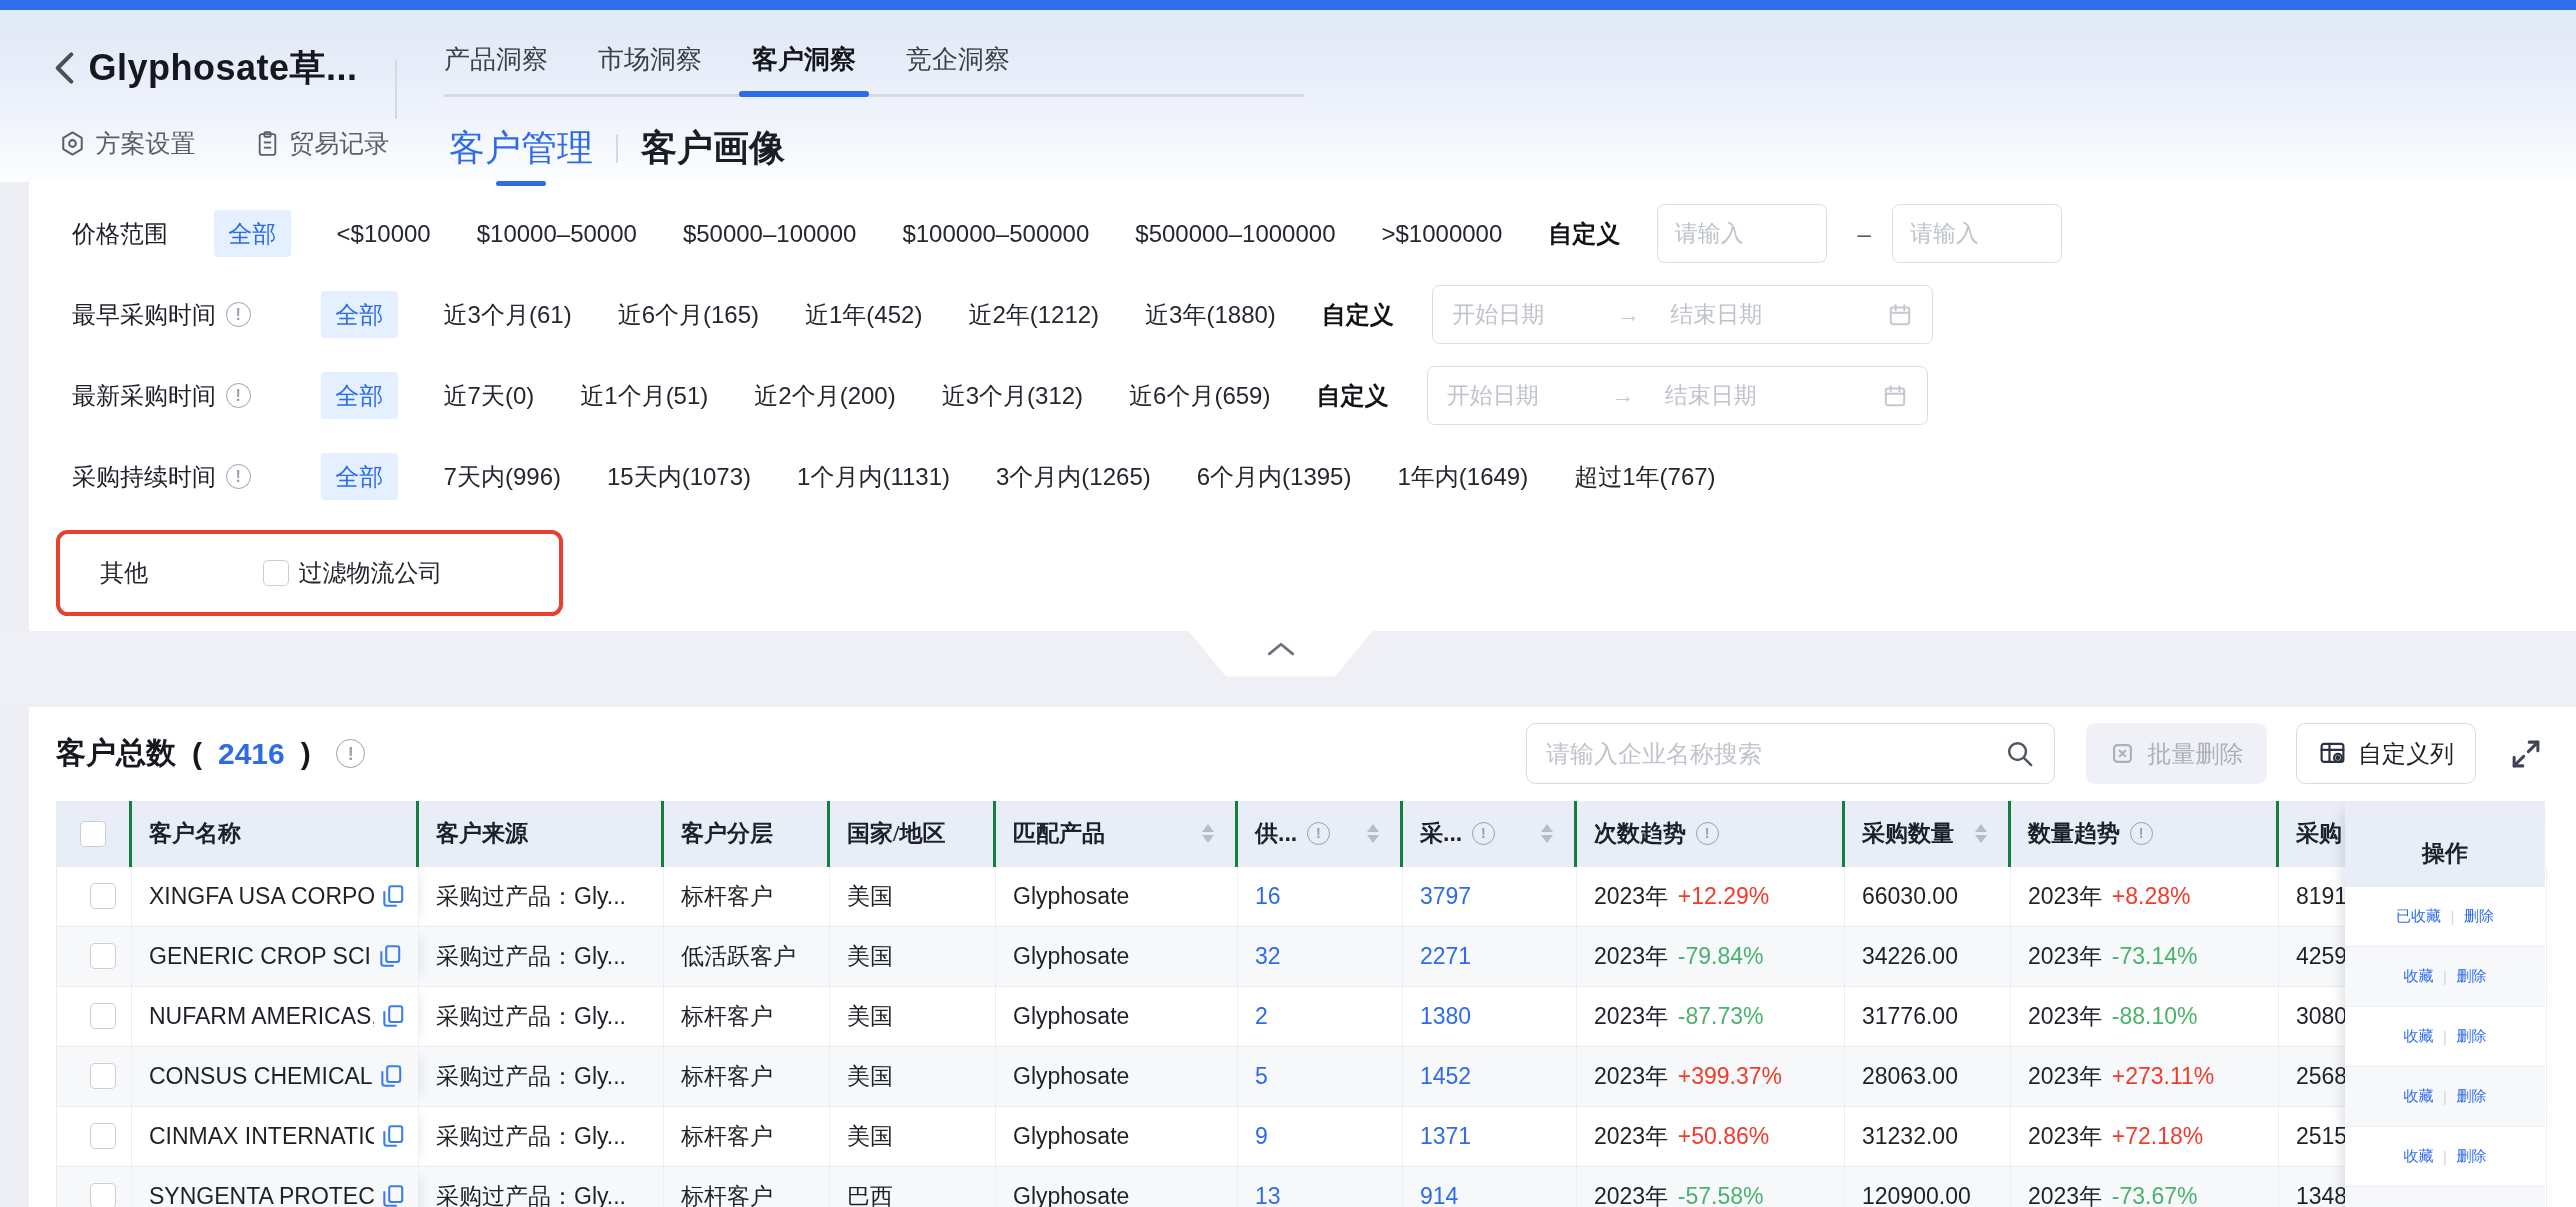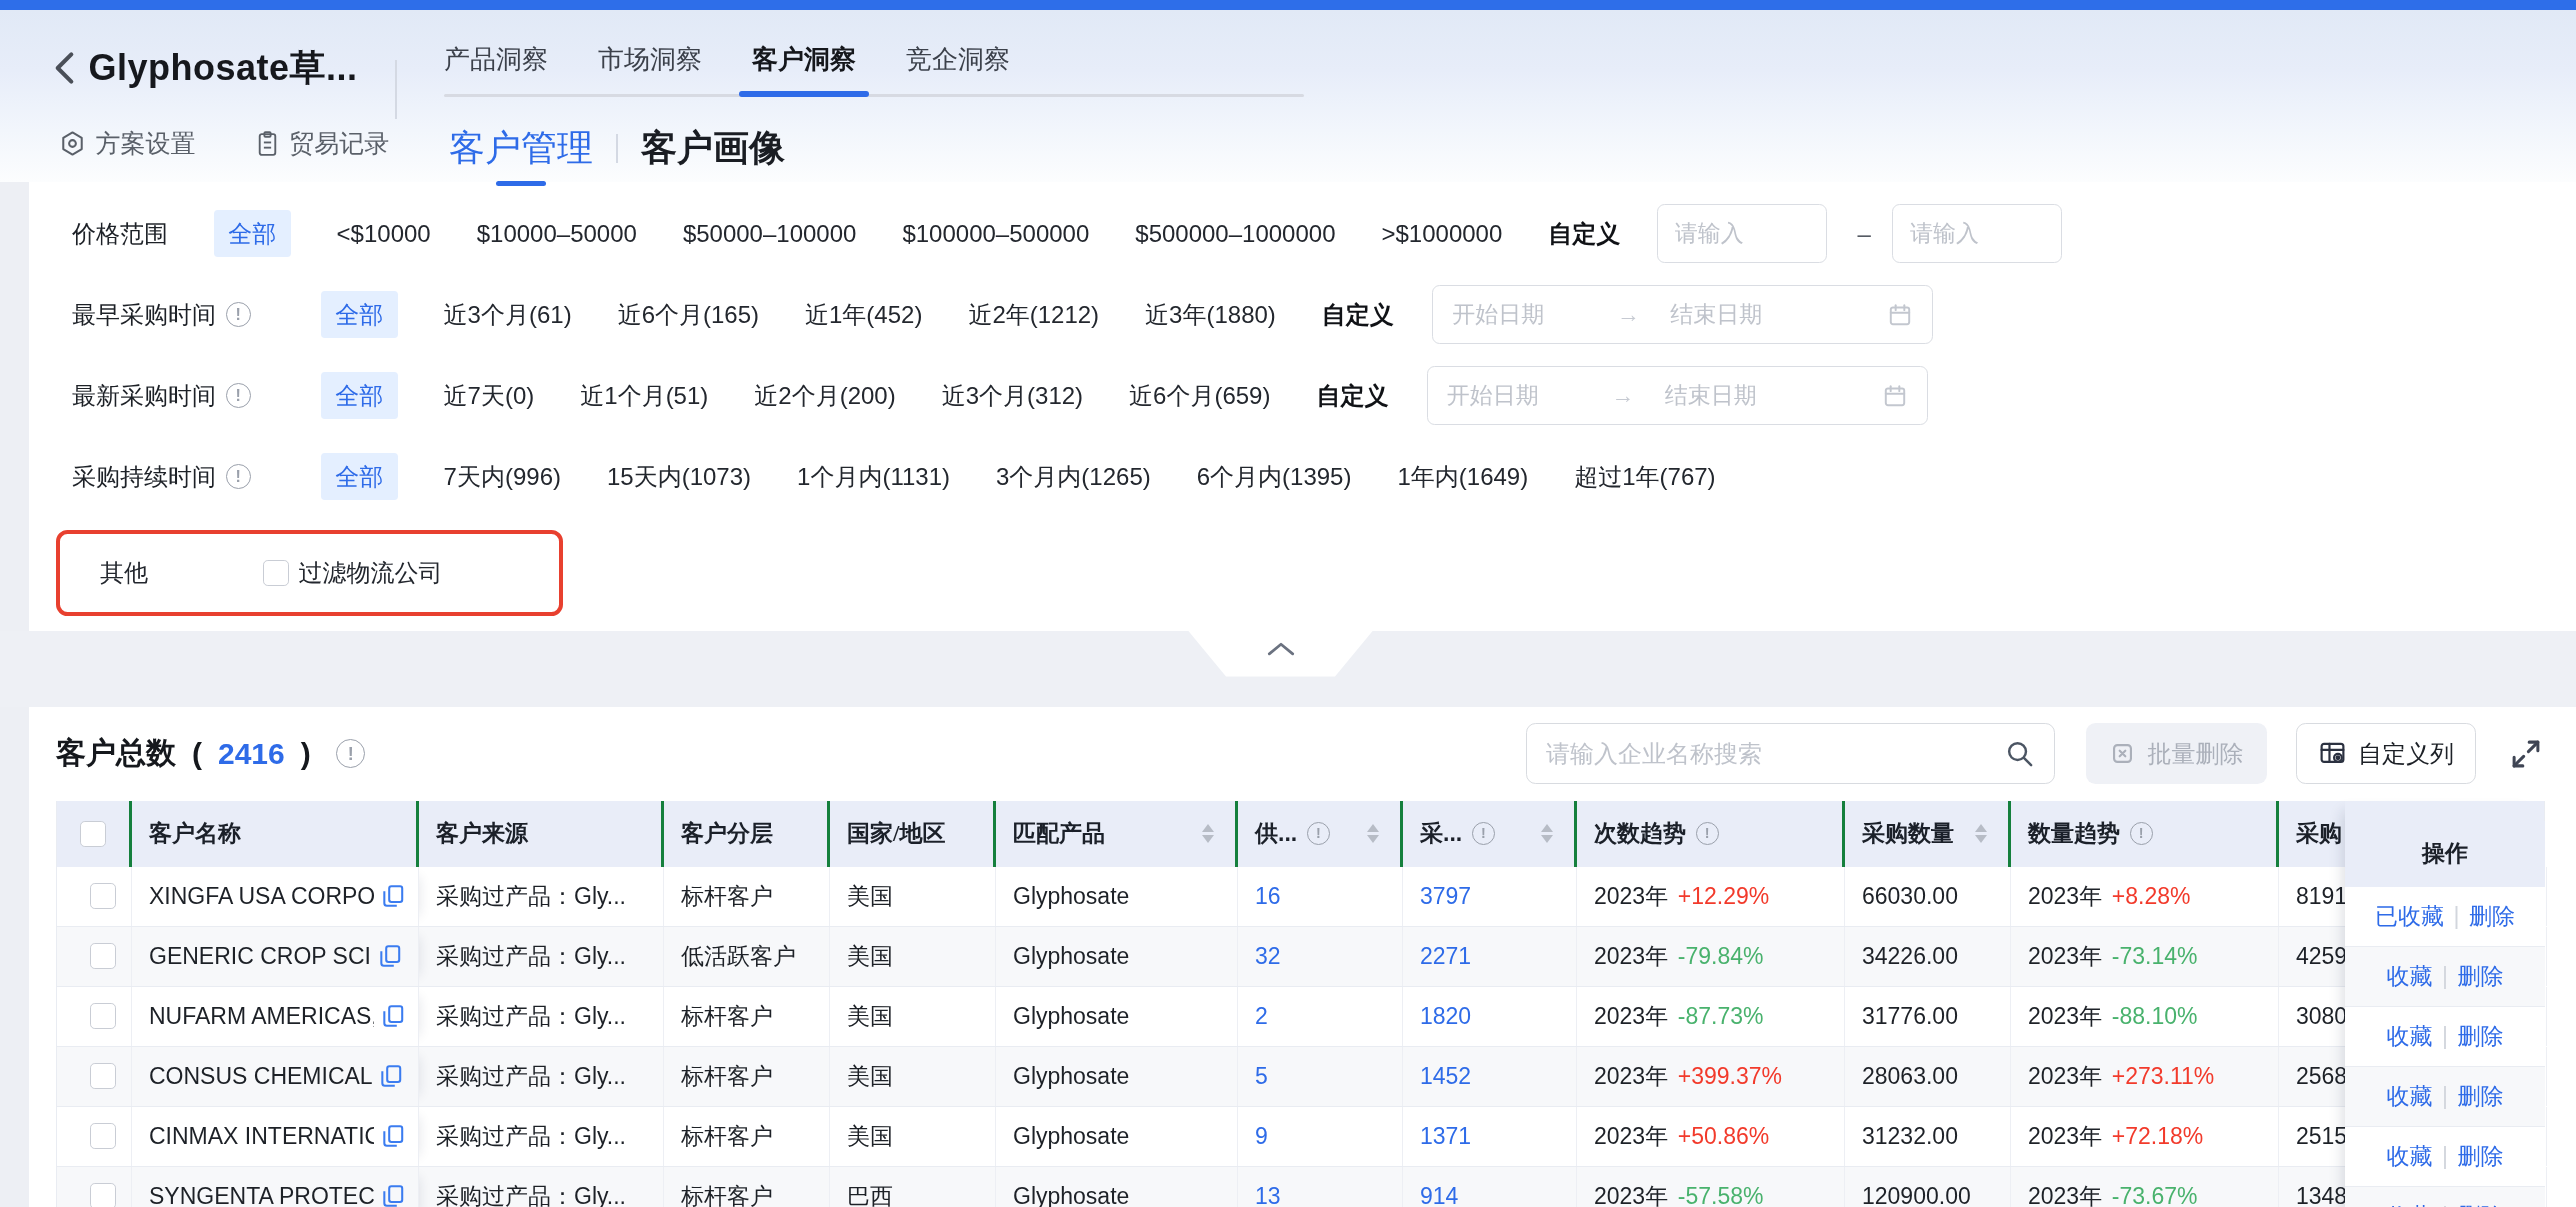--- a/index.html
+++ b/index.html
@@ -85,21 +85,21 @@
 .tcell{display:flex;align-items:center;padding-left:17px;font-size:23px;color:#1d2127;border-right:1px solid #edeff4;overflow:hidden;white-space:nowrap;}
 .trow .c1{box-shadow:9.6px 0 11.5px -9.6px rgba(25,35,65,.12);}
 .name-txt{overflow:hidden;white-space:nowrap;max-width:225px;}
 .copy-ic{margin-left:5.7px;flex:none;cursor:pointer;display:flex;}
 .link-num{color:#2e6be8;cursor:pointer;}
 .trend-year{color:#1d2127;}
 .pct-up{color:#f23a2b;margin-left:9.6px;}
 .pct-down{color:#49b26d;margin-left:9.6px;}
 .ops{position:absolute;top:0;right:-1px;width:200px;box-shadow:-11.5px 0 13.4px -9.6px rgba(25,35,65,.16);}
 .ops-h{height:66px;background:#e9edf8;display:flex;align-items:center;justify-content:center;font-weight:700;font-size:23px;color:#1b2029;margin-top:20px;}
-.ops-cell{height:60px;background:#fff;border-bottom:1px solid #e9ecf2;display:flex;align-items:center;justify-content:center;gap:9.6px;font-size:23px;}
+.ops-cell{height:60px;background:#fff;border-bottom:1px solid #e9ecf2;display:flex;align-items:center;justify-content:center;gap:9.6px;font-size:15px;}
 .ops-cell.even{background:#f7f8fa;}
 .op-link{color:#2e6be8;cursor:pointer;white-space:nowrap;}
 .op-sep{color:#d2d6dd;}
 </style>
 </head>
 <body>
 
 <div class="topbar"></div>
 
 <header class="app-header">
@@ -438,21 +438,21 @@
             </span>
           </div>
           <div class="tcell c2">采购过产品：Gly...</div>
           <div class="tcell c3">标杆客户</div>
           <div class="tcell c4">美国</div>
           <div class="tcell c5">Glyphosate</div>
           <div class="tcell c6">
             <span class="link-num">2</span>
           </div>
           <div class="tcell c7">
-            <span class="link-num">1820</span>
+            <span class="link-num">1380</span>
           </div>
           <div class="tcell c8">
             <span class="trend-year">2023年</span>
             <span class="pct-down">-87.73%</span>
           </div>
           <div class="tcell c9">31776.00</div>
           <div class="tcell c10">
             <span class="trend-year">2023年</span>
             <span class="pct-down">-88.10%</span>
           </div>

